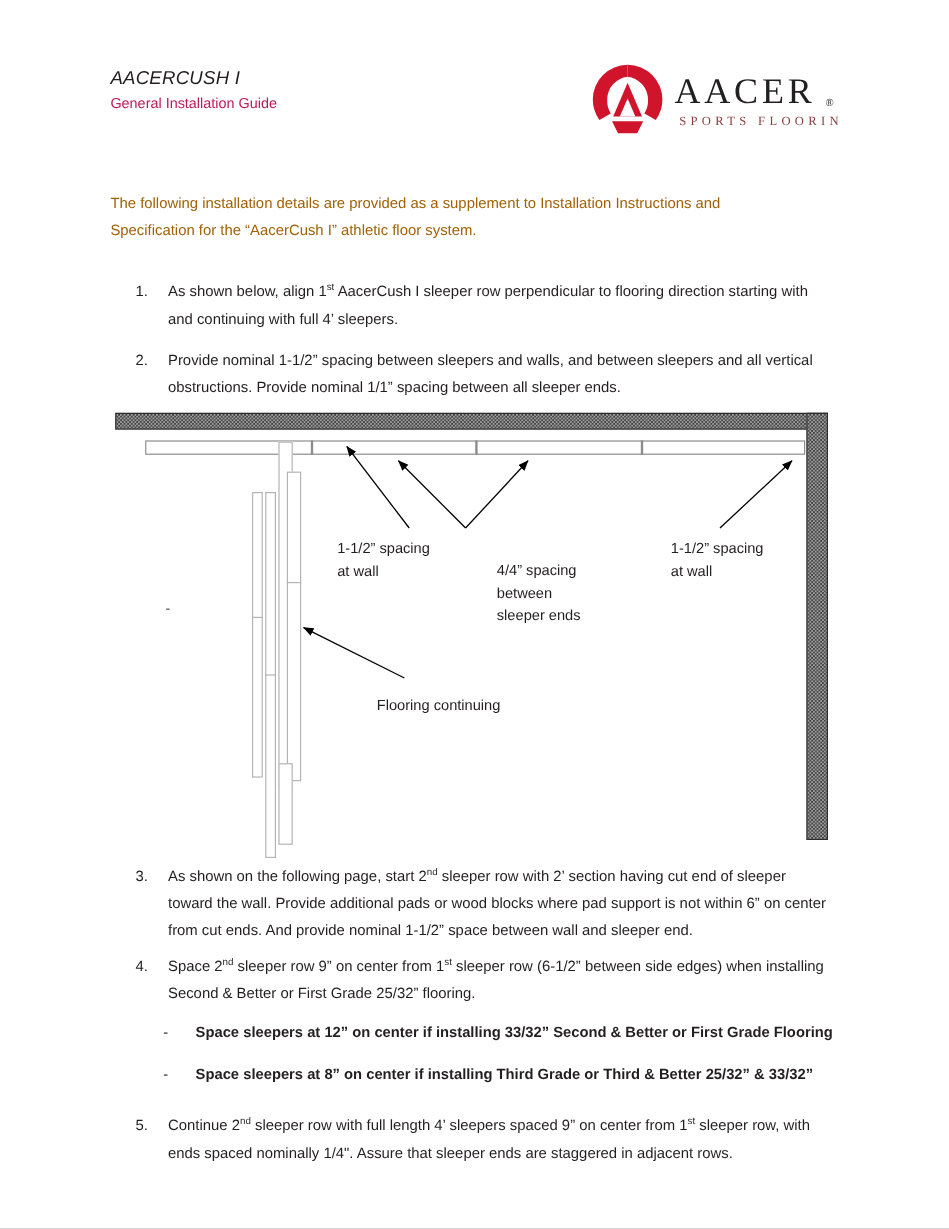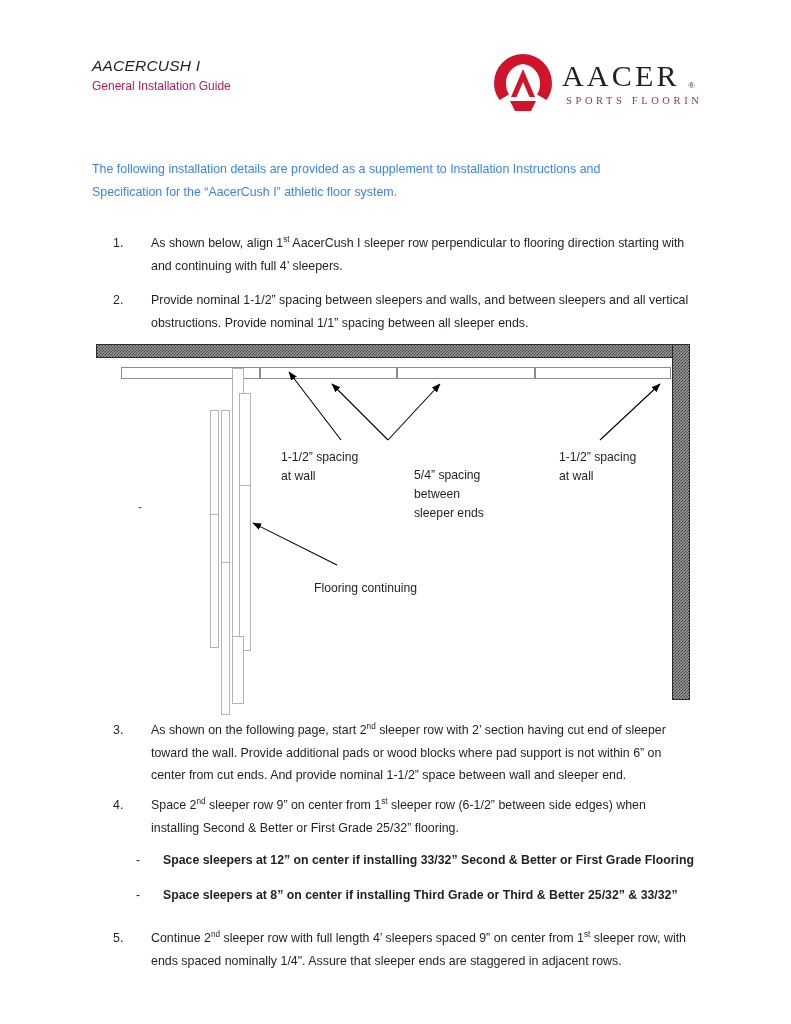--- a/index.html
+++ b/index.html
@@ -48,41 +48,41 @@
   }
 
   
   .intro {
     position: absolute;
     left: 92px;
     top: 158px;
     width: 560px;
     font-size: 12.4px;
     line-height: 1.82;
-    color: #3b82f6;
+    color: #a16207;
   }
 
   .item {
     position: absolute;
     left: 113px;
     width: 580px;
     font-size: 12.4px;
     line-height: 1.82;
     color: #231f20;
   }
   .item .num {
     position: absolute;
     left: 0;
     top: 0;
     width: 22px;
     text-align: left;
   }
   .item .body {
     display: block;
-    margin-left: 38px;
+    margin-left: 27px;
   }
 
   .bullet {
     position: absolute;
     left: 136px;
     width: 570px;
     font-size: 12.3px;
     font-weight: bold;
     line-height: 1.6;
     color: #231f20;
@@ -253,21 +253,21 @@
       </defs>
       <line x1="249" y1="100" x2="197" y2="32" stroke="#000" stroke-width="1.1" marker-end="url(#ah)"></line>
       <line x1="296" y1="100" x2="240" y2="44" stroke="#000" stroke-width="1.1" marker-end="url(#ah)"></line>
       <line x1="296" y1="100" x2="348" y2="44" stroke="#000" stroke-width="1.1" marker-end="url(#ah)"></line>
       <line x1="508" y1="100" x2="568" y2="44" stroke="#000" stroke-width="1.1" marker-end="url(#ah)"></line>
       <line x1="245" y1="225" x2="161" y2="183" stroke="#000" stroke-width="1.1" marker-end="url(#ah)"></line>
     </svg>
 
     <div class="ann" style="left:189px; top:80px;  width:120px;">1-1/2” spacing
 at wall</div>
-    <div class="ann" style="left:322px; top:98px;  width:120px;">5/4” spacing
+    <div class="ann" style="left:322px; top:98px;  width:120px;">4/4” spacing
 between
 sleeper ends</div>
     <div class="ann" style="left:467px; top:80px;  width:120px;">1-1/2” spacing
 at wall</div>
     <div class="ann" style="left:222px; top:211px; width:170px;">Flooring continuing</div>
   </div>
 
   <div class="item" style="top:719px;">
     <span class="num">3.</span>
     <span class="body">As shown on the following page, start 2<sup>nd</sup> sleeper row with 2’ section having cut end of sleeper toward the wall. Provide additional pads or wood blocks where pad support is not within 6” on center from cut ends. And provide nominal 1-1/2” space between wall and sleeper end.</span>

